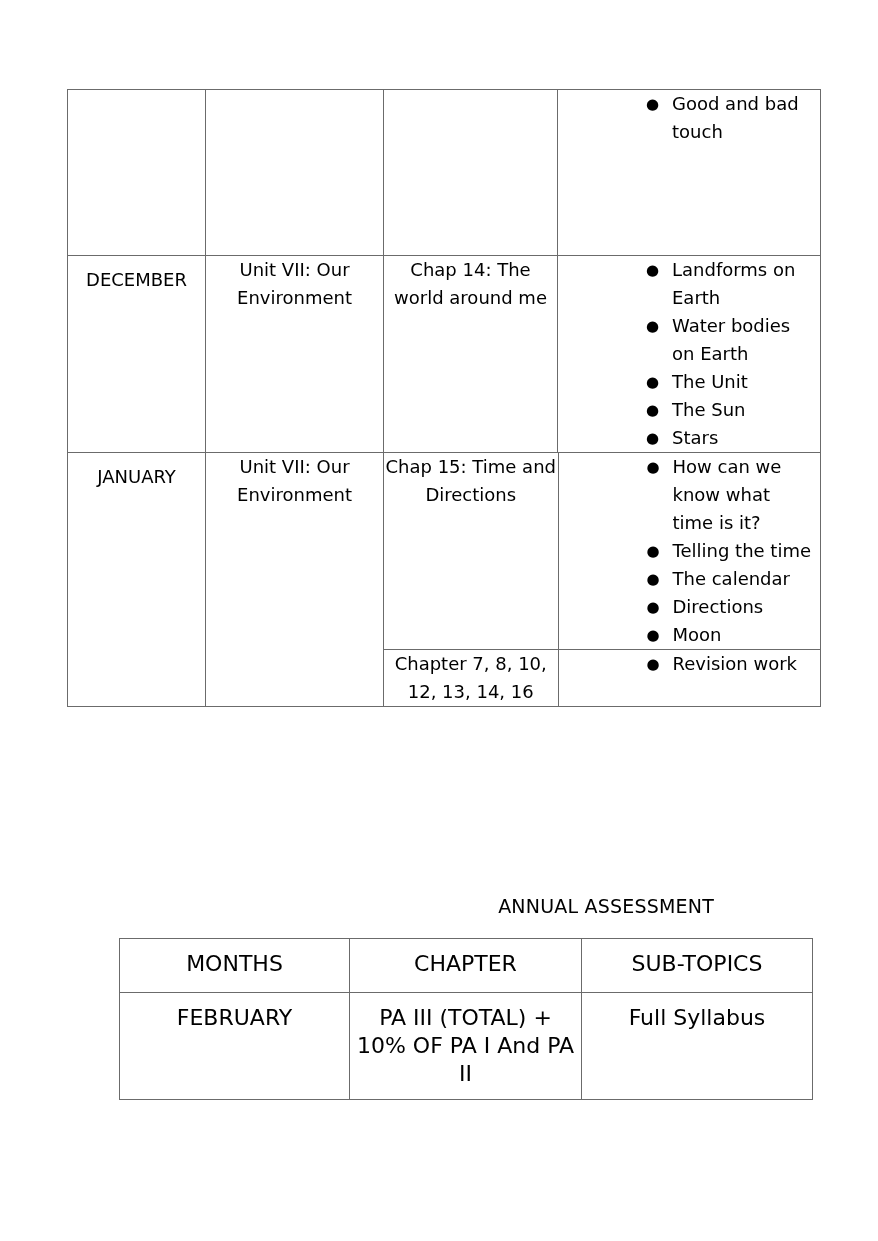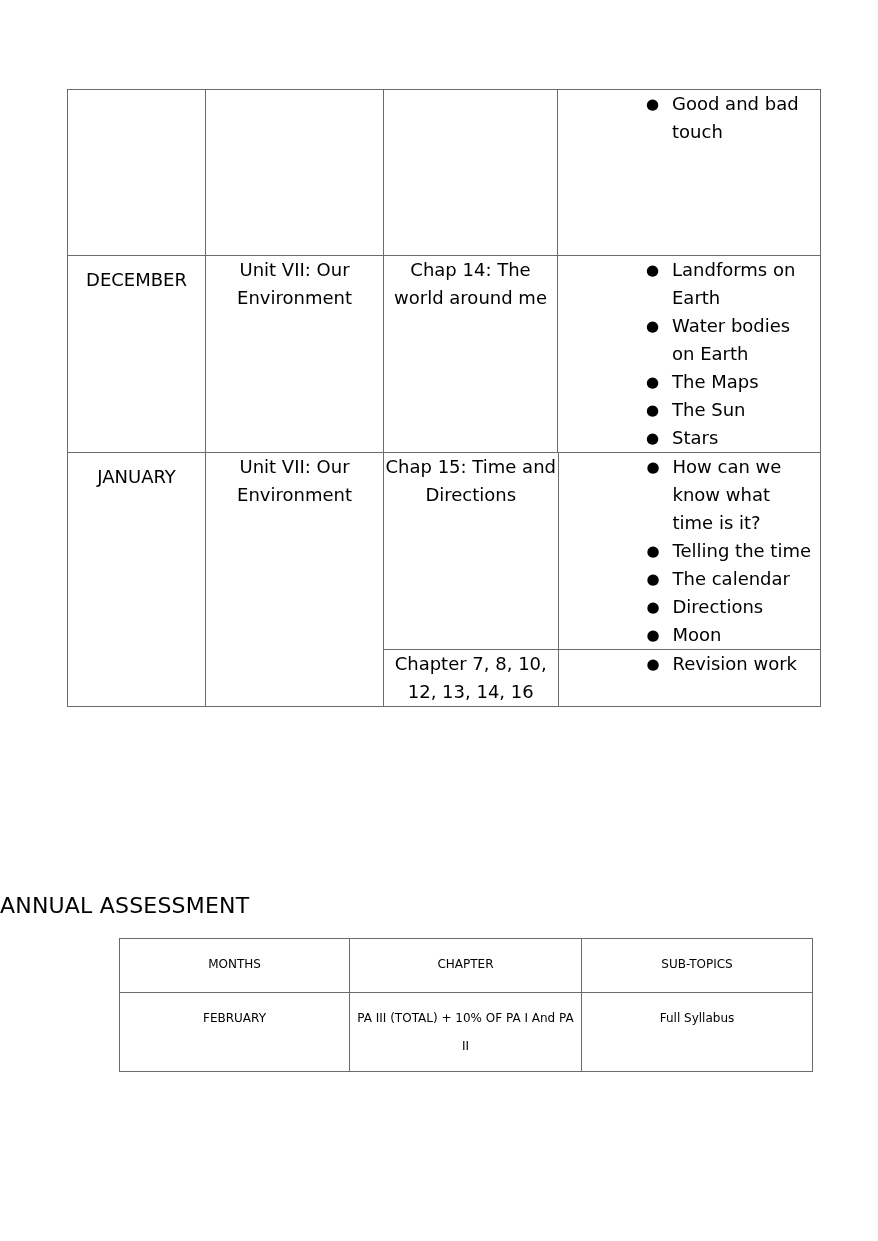--- a/index.html
+++ b/index.html
@@ -86,38 +86,38 @@
   }
   .nested-split-left  { width: 174px; border-right: 1px solid #6b6b6b !important; text-align: center; }
   .nested-split-right { width: 263px; }
 
   
   .annual-title {
     position: absolute;
     left: 0;
     top: 893px;
     width: 714px;
-    text-align: left;
-    font-size: 22px;
+    text-align: right;
+    font-size: 19px;
     line-height: 26px;
     letter-spacing: 0.2px;
   }
   .annual-table {
     position: absolute;
     left: 119px;
     top: 938px;
     width: 693px;
     border-collapse: collapse;
     table-layout: fixed;
   }
   .annual-table td {
     border: 1px solid #6b6b6b;
     text-align: center;
     vertical-align: top;
-    font-size: 12px;
+    font-size: 22px;
     line-height: 28px;
     padding: 11px 6px;
   }
   .annual-col-months   { width: 230px; }
   .annual-col-chapter  { width: 232px; }
   .annual-col-subtopic { width: 231px; }
   .annual-head-row td { height: 31px; }
   .annual-body-row td { height: 51px; }
 </style>
 </head>
@@ -155,21 +155,21 @@
           <li>
             <span class="bullet-dot">●</span>
             <span>Landforms on Earth</span>
           </li>
           <li>
             <span class="bullet-dot">●</span>
             <span>Water bodies on Earth</span>
           </li>
           <li>
             <span class="bullet-dot">●</span>
-            <span>The Maps</span>
+            <span>The Unit</span>
           </li>
           <li>
             <span class="bullet-dot">●</span>
             <span>The Sun</span>
           </li>
           <li>
             <span class="bullet-dot">●</span>
             <span>Stars</span>
           </li>
         </ul>

